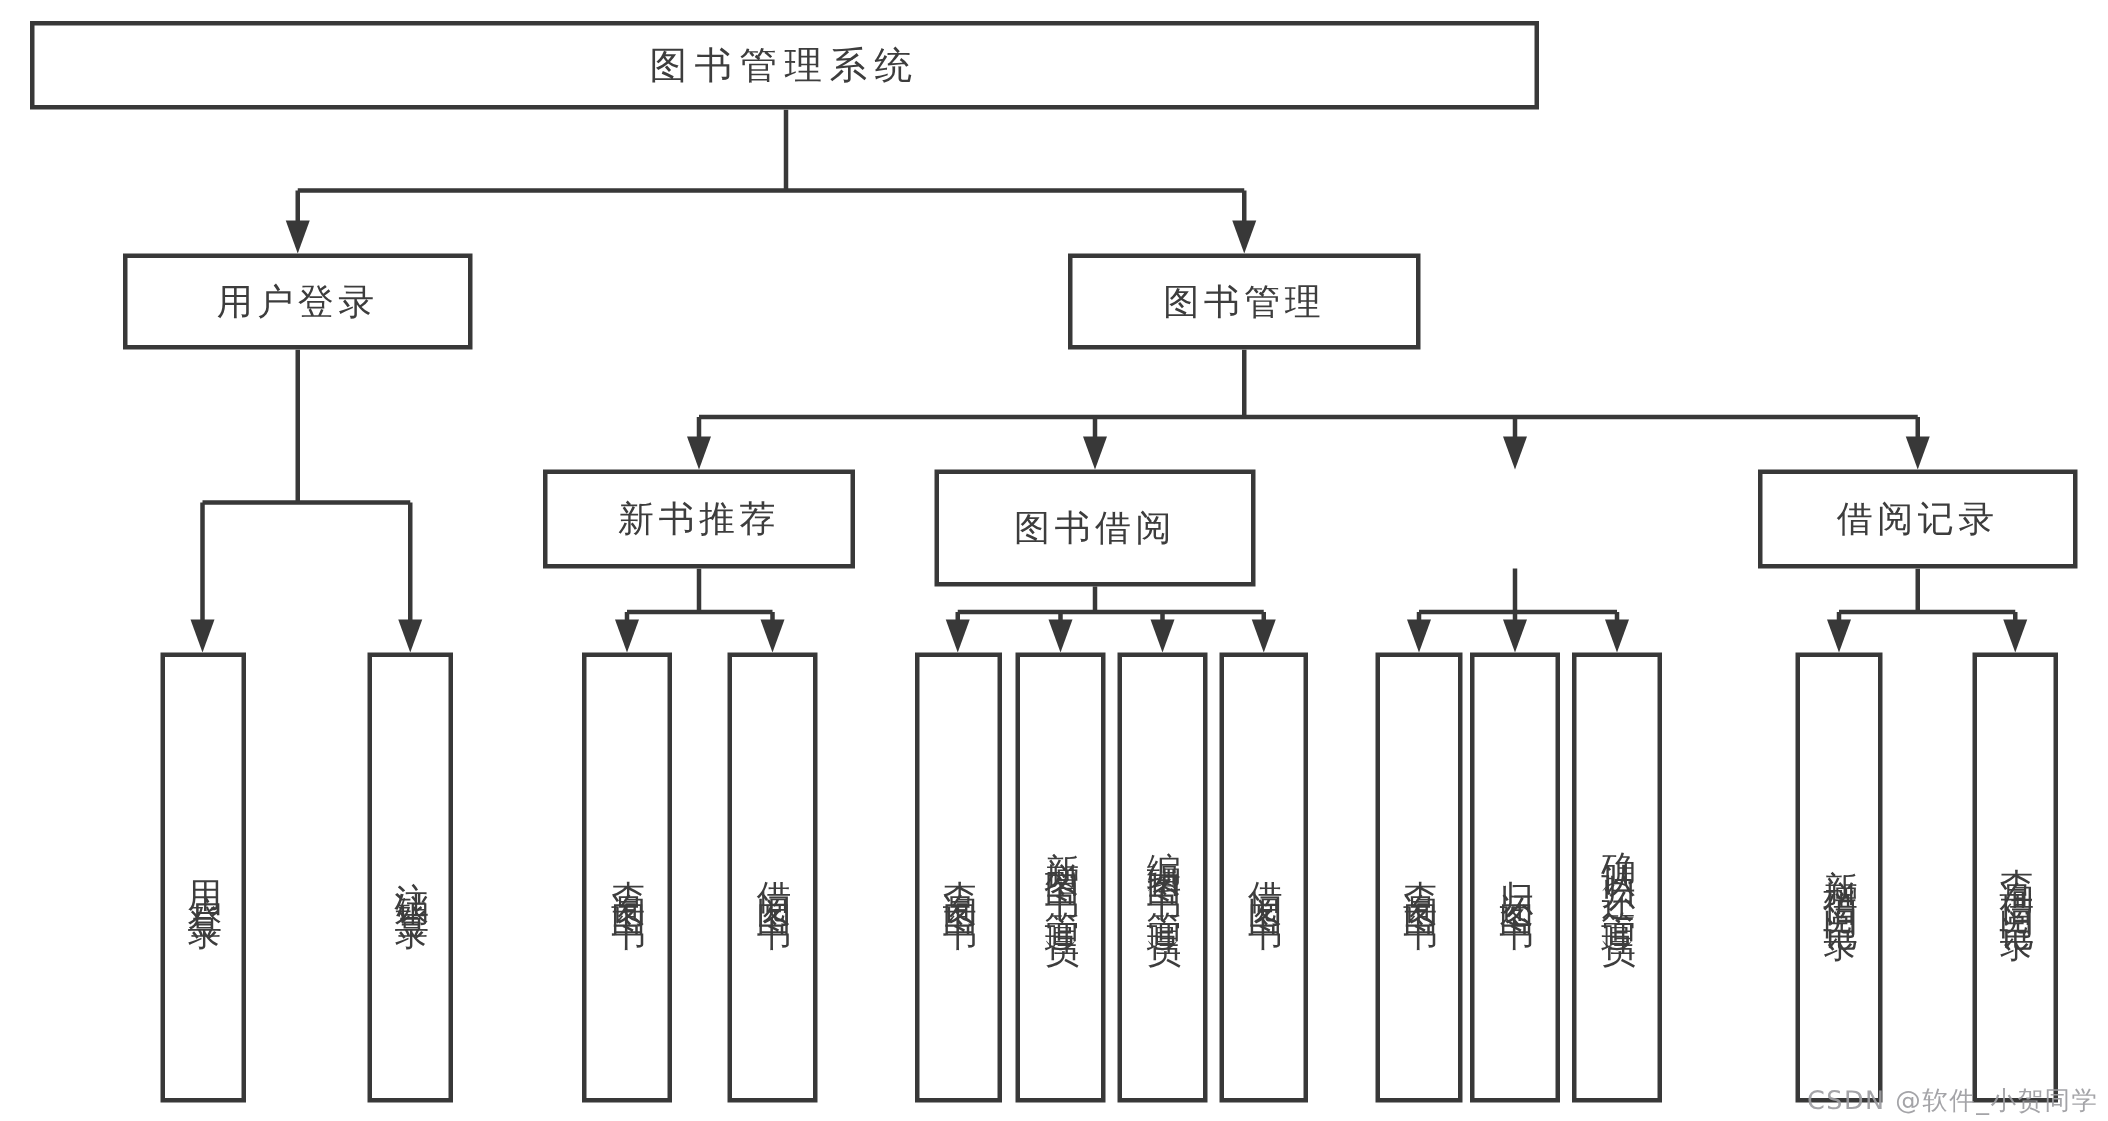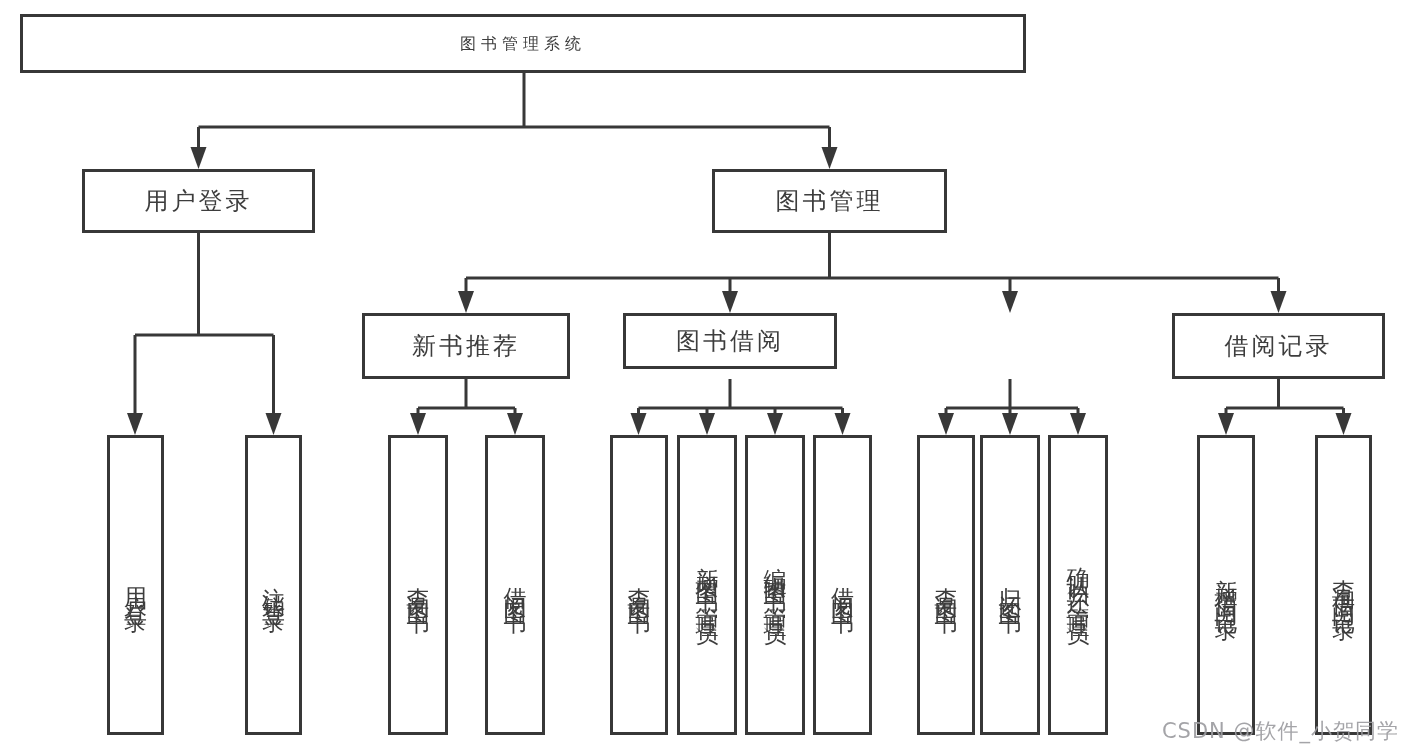--- a/index.html
+++ b/index.html
@@ -33,37 +33,37 @@
     z-index: 2;
     color: #3d3d3d;
   }
   .hbox {
     font-size: 24px;
     letter-spacing: 3px;
     white-space: nowrap;
     line-height: 1;
   }
   .hbox.root {
-    font-size: 16px;
+    font-size: 25px;
     letter-spacing: 5px;
   }
   .vbox {
     writing-mode: vertical-rl;
     text-orientation: mixed;
     font-size: 23px;
     letter-spacing: 8px;
     line-height: 1;
     white-space: nowrap;
   }
   .watermark {
     position: absolute;
     right: 6px;
     bottom: 2px;
     z-index: 3;
-    font-size: 21px;
+    font-size: 17px;
     letter-spacing: 1px;
     color: #9d9da1;
     opacity: 0.92;
     white-space: nowrap;
   }
 </style>
 </head>
 <body>
 
 <div id="stage">
@@ -117,21 +117,21 @@
       <polygon fill="#383838" stroke="none" points="1335.5,413 1351.5,413 1343.5,435"></polygon>
     </g>
   </svg>
 
   <div class="node hbox root" style="left:20px;top:14px;width:1006px;height:59px">图书管理系统</div>
 
   <div class="node hbox" style="left:82px;top:169px;width:233px;height:64px">用户登录</div>
   <div class="node hbox" style="left:362px;top:313px;width:208px;height:66px">新书推荐</div>
 
   <div class="node hbox" style="left:712px;top:169px;width:235px;height:64px">图书管理</div>
-  <div class="node hbox" style="left:623px;top:313px;width:214px;height:56px">图书借阅</div>
+  <div class="node hbox" style="left:623px;top:313px;width:214px;height:78px">图书借阅</div>
   <div class="node hbox" style="left:1172px;top:313px;width:213px;height:66px">借阅记录</div>
 
   <div class="node vbox" style="left:107px;top:435px;width:57px;height:300px">用户登录</div>
   <div class="node vbox" style="left:245px;top:435px;width:57px;height:300px">注销登录</div>
 
   <div class="node vbox" style="left:388px;top:435px;width:60px;height:300px">查询图书</div>
   <div class="node vbox" style="left:485px;top:435px;width:60px;height:300px">借阅图书</div>
 
   <div class="node vbox" style="left:610px;top:435px;width:58px;height:300px">查询图书</div>
   <div class="node vbox" style="left:677px;top:435px;width:60px;height:300px">新增图书（管理员）</div>

